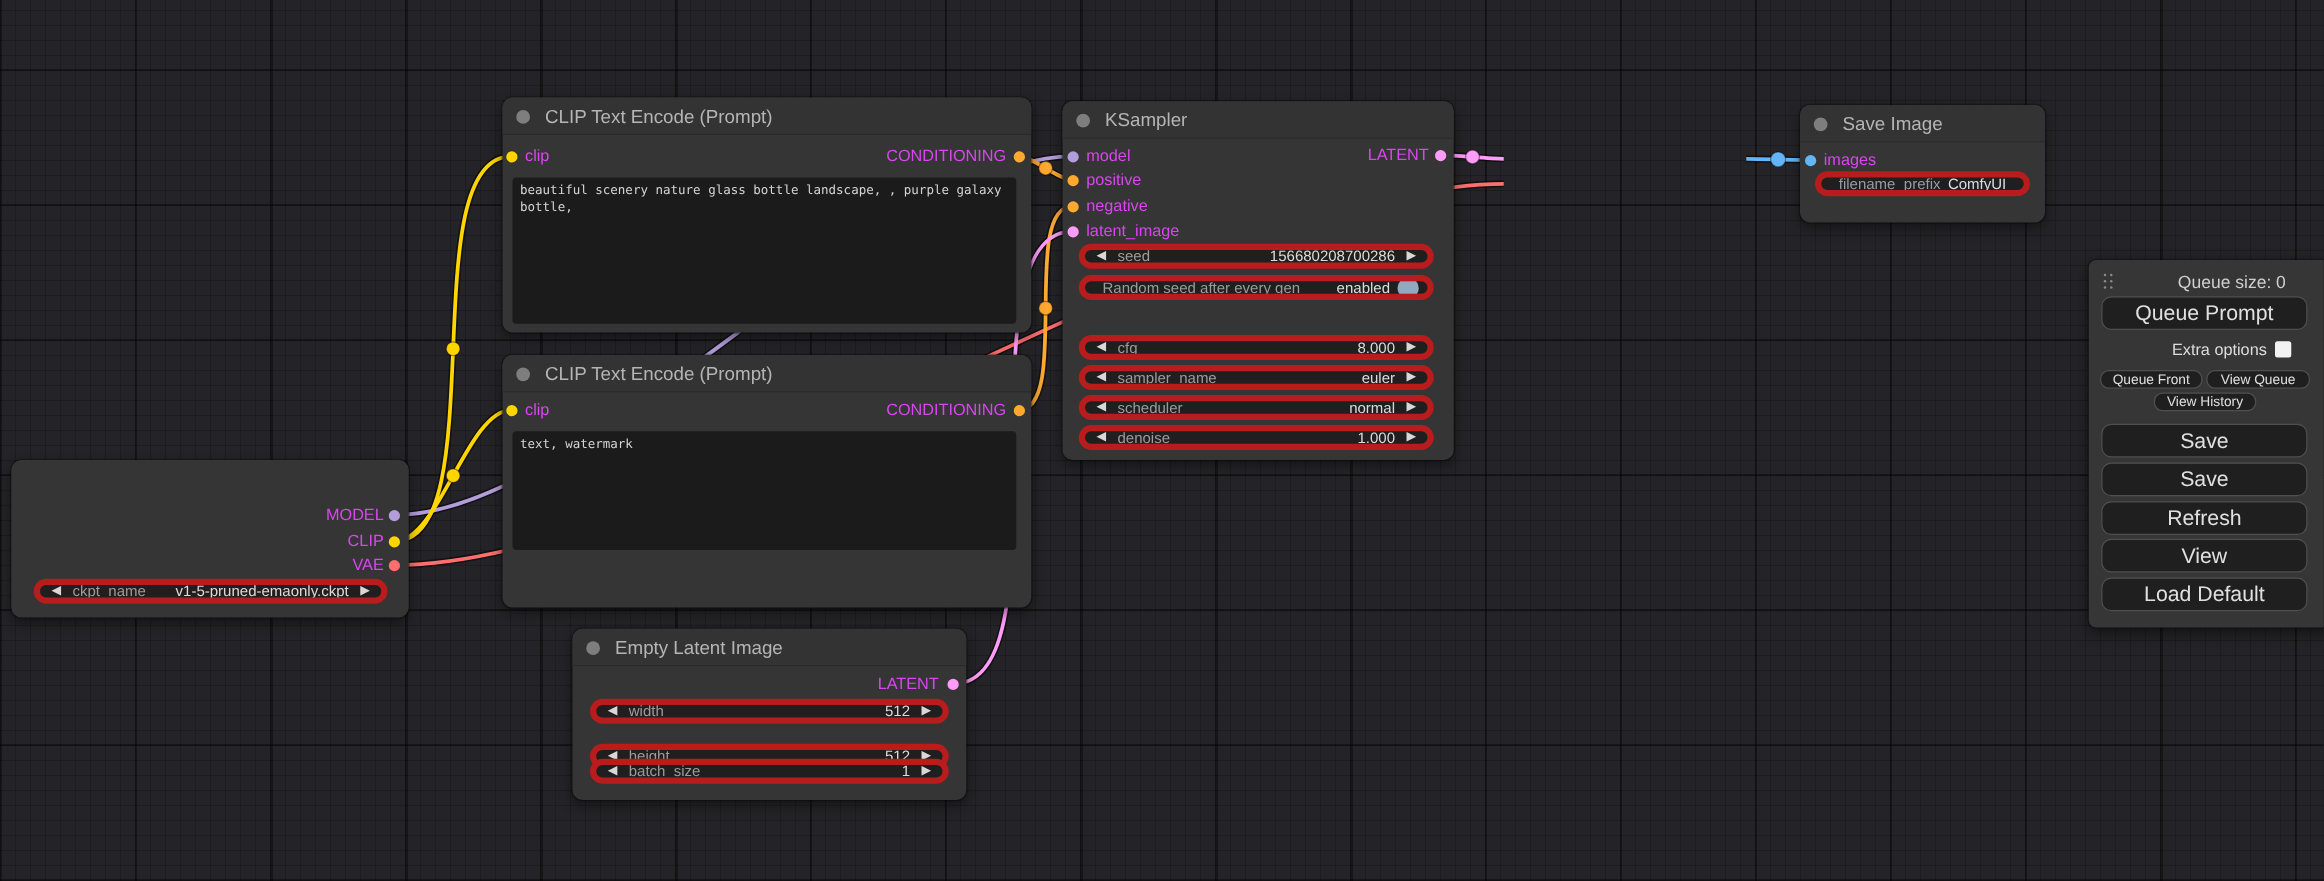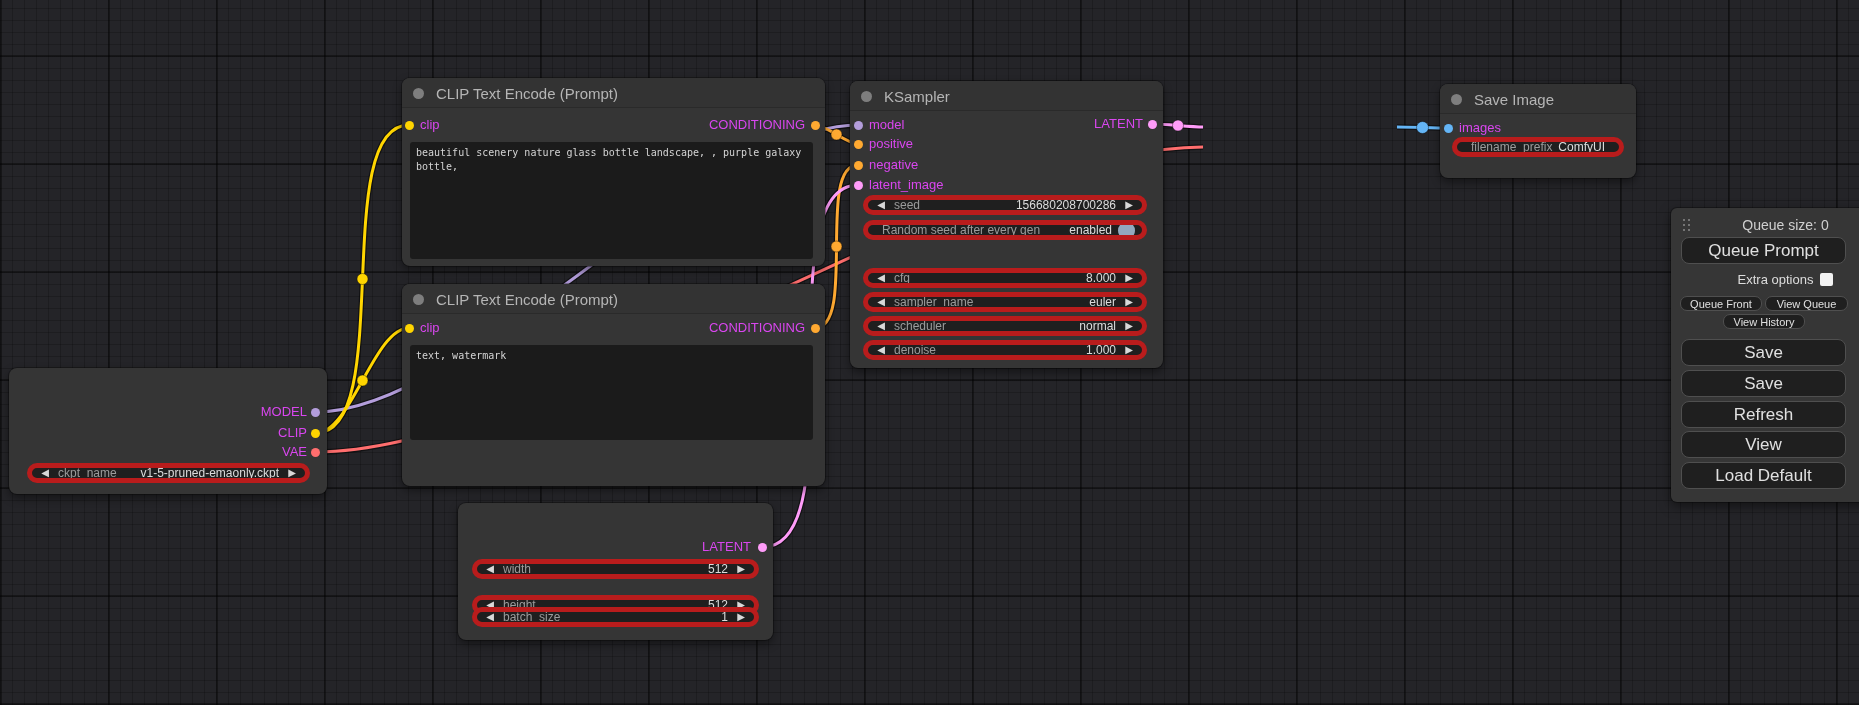--- a/index.html
+++ b/index.html
@@ -134,20 +134,24 @@
       <span class="ttext">CLIP Text Encode (Prompt)</span>
     </div>
     <div class="dot c-clip" style="left:3px;top:40px"></div>
     <div class="slot" style="left:18px;top:36px">clip</div>
     <div class="slot out" style="right:20px;top:36px">CONDITIONING</div>
     <div class="dot c-cond" style="left:409px;top:40px"></div>
     <textarea class="prompt" style="left: 8px; top: 61px; width: 403px; height: 95px;">text, watermark</textarea>
   </div>
 
   <div class="node" style="left:458px;top:503px;width:315px;height:137px">
+    <div class="node-title">
+      <span class="tdot"></span>
+      <span class="ttext">Empty Latent Image</span>
+    </div>
     <div class="slot out" style="right:22px;top:36px">LATENT</div>
     <div class="dot c-latent" style="left:300px;top:40px"></div>
     <div class="widget" style="left:14px;top:56px;width:287px">
       <span class="warrow l"></span>
       <span class="wlabel">width</span>
       <span class="wvalue">512</span>
       <span class="warrow r"></span>
     </div>
     <div class="widget" style="left:14px;top:92px;width:287px">
       <span class="warrow l"></span>

